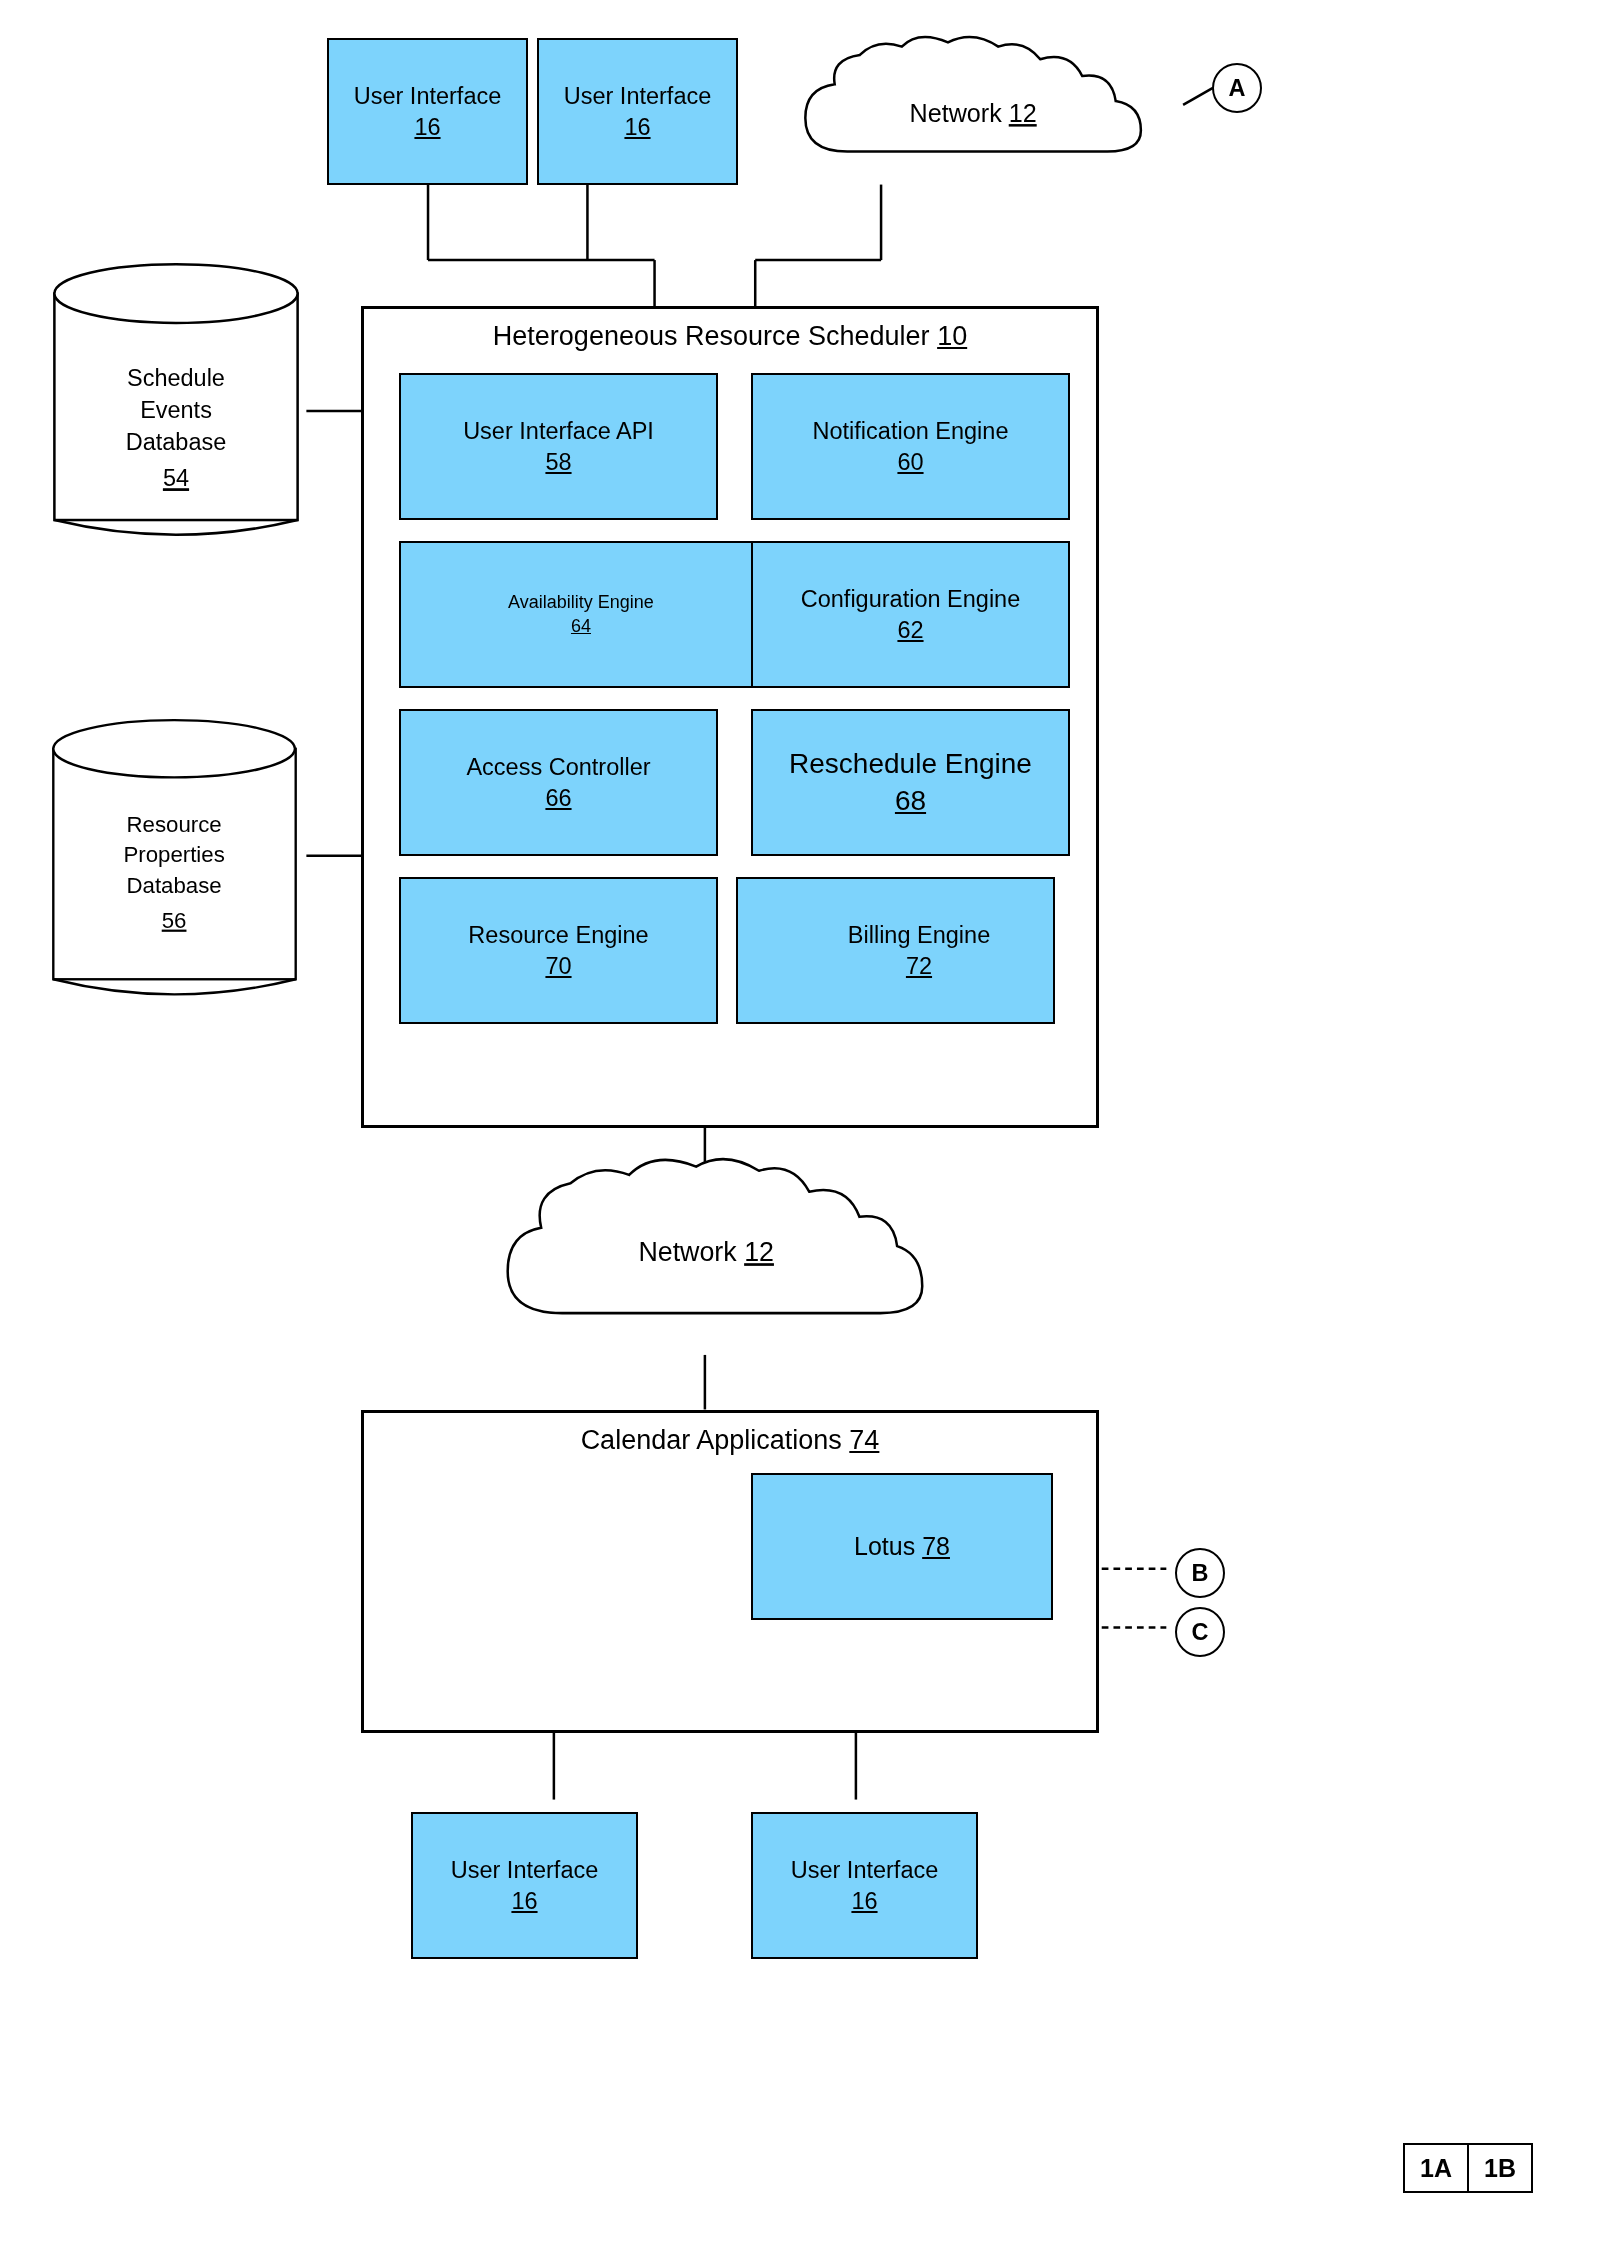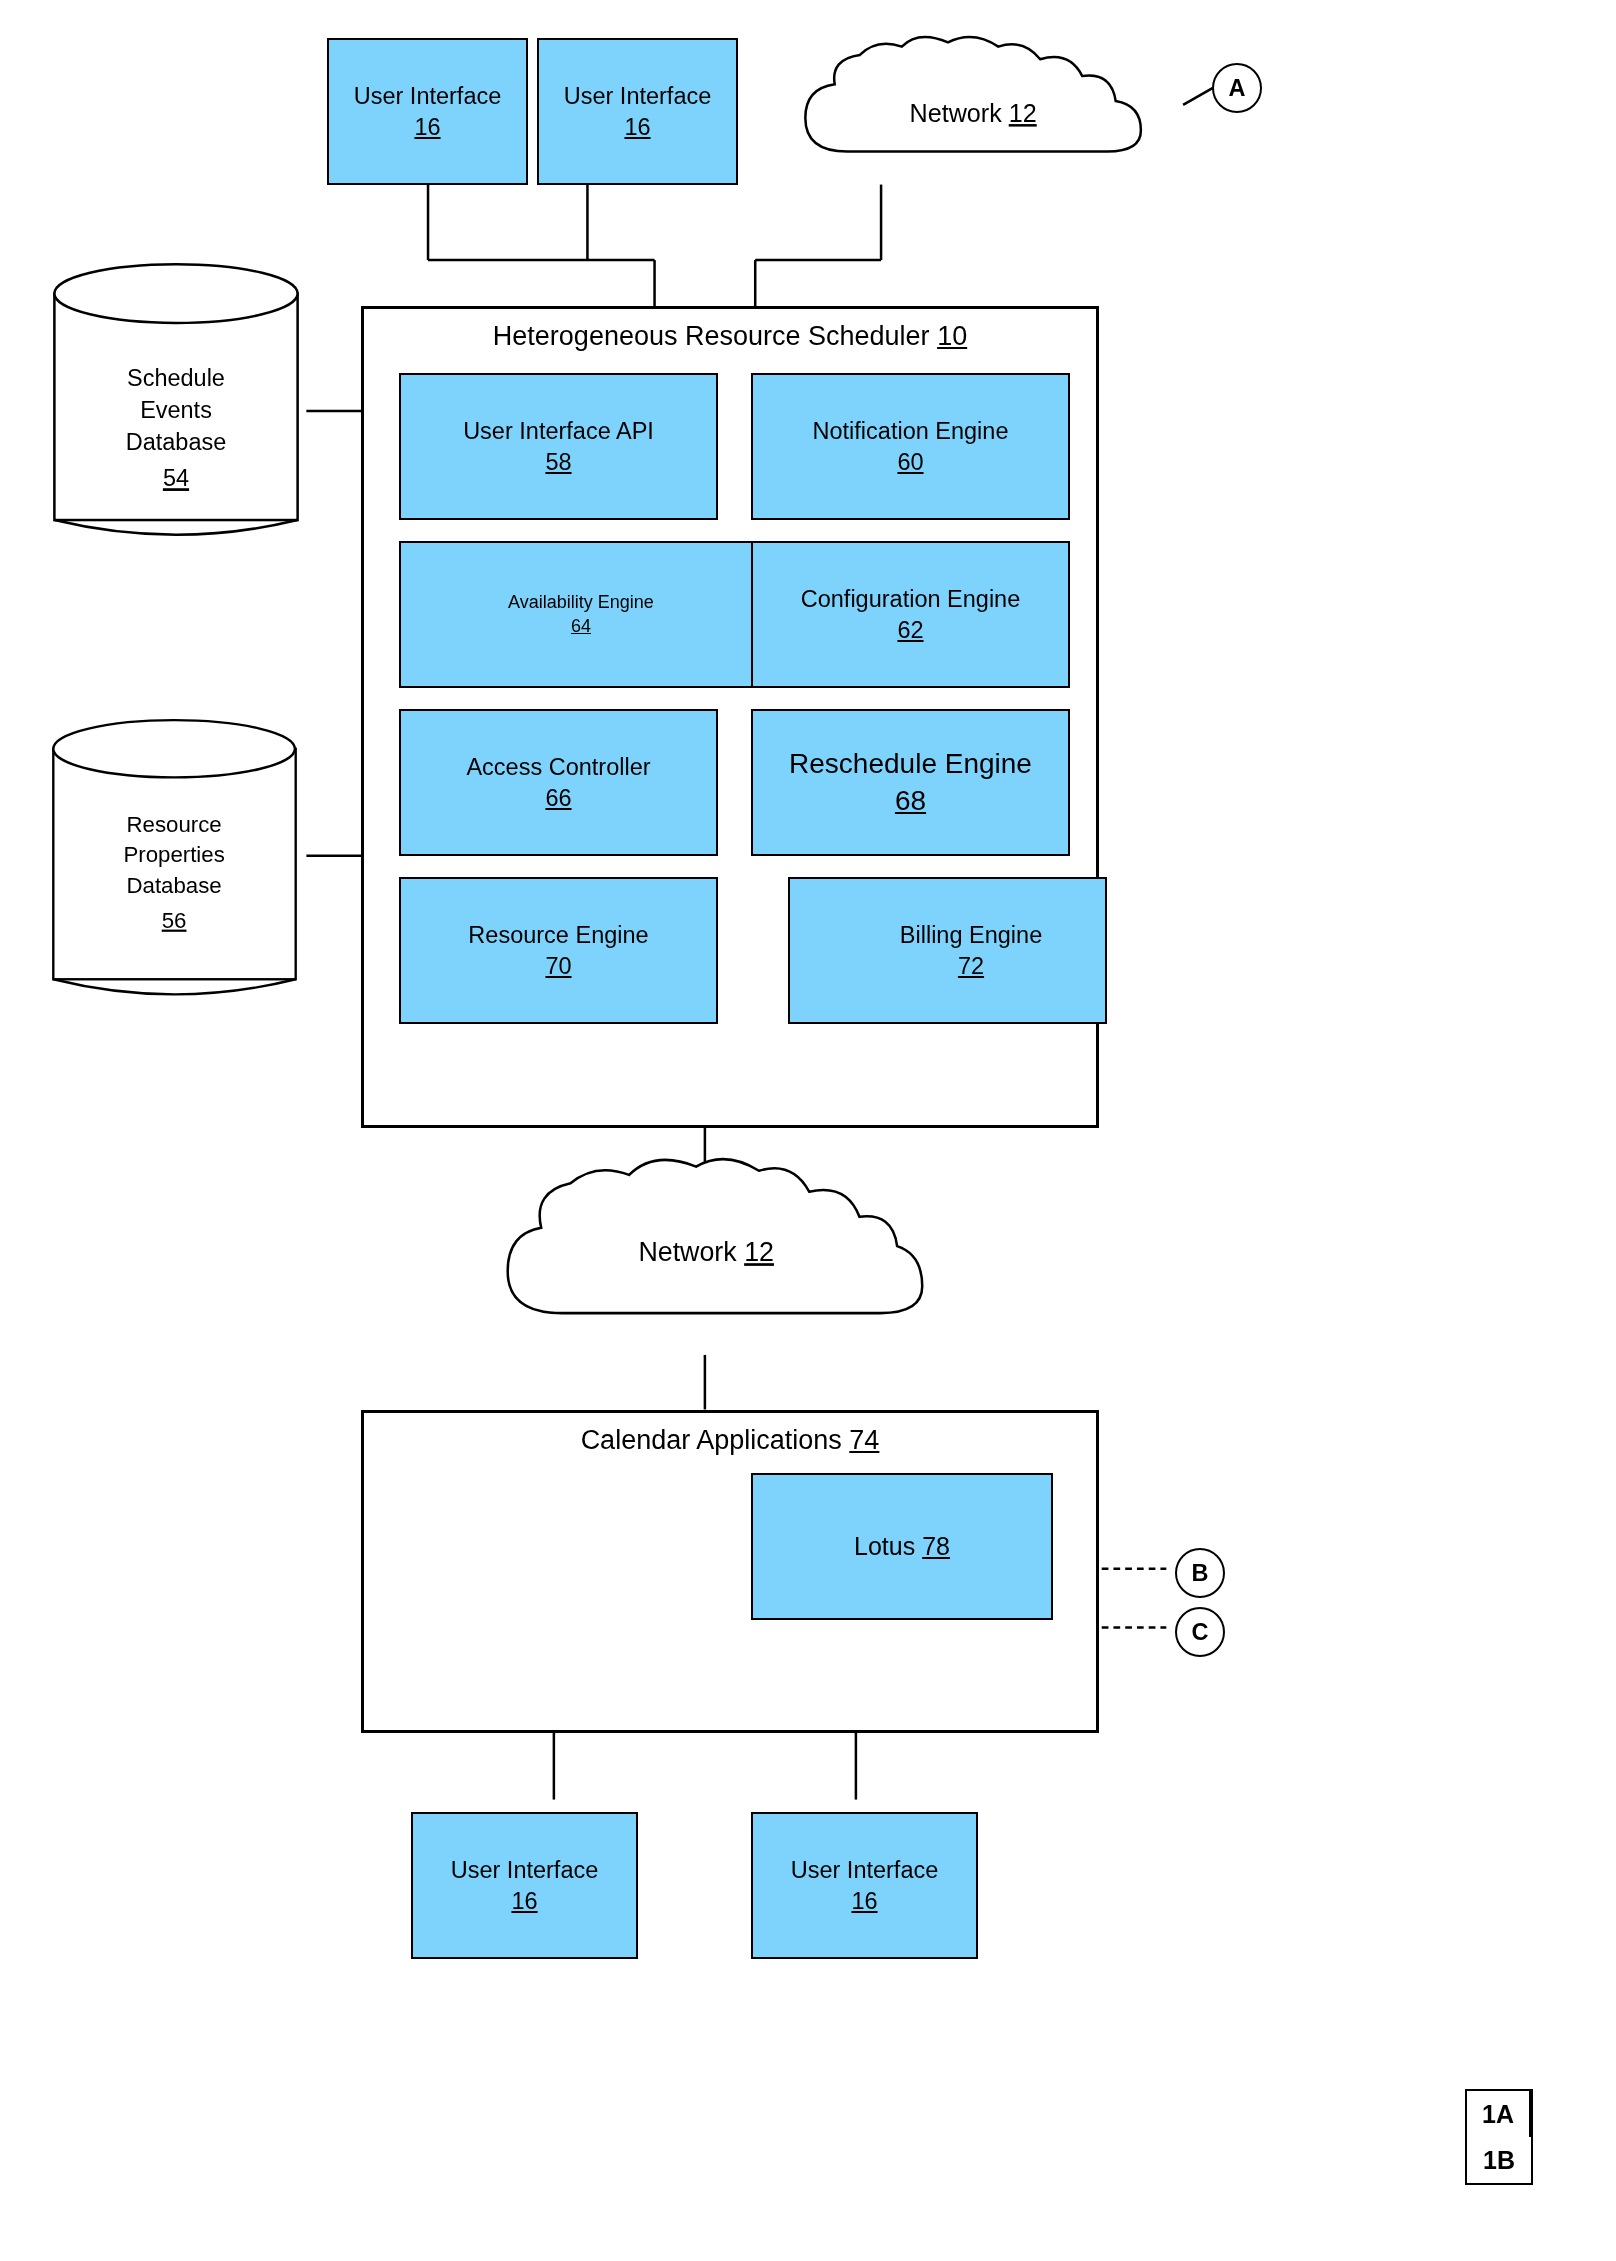--- a/index.html
+++ b/index.html
@@ -235,21 +235,21 @@
     </div>
   </div>
 
   <div class="box" style="left:399px; top:877px; width:319px; height:147px; font-size:23.5px;">
     <div>
       <span>Resource Engine</span><br>
       <u>70</u>
     </div>
   </div>
 
-  <div class="box" style="left:788px; top:877px; width:319px; height:147px; font-size:23.5px;padding-left:47px;">
+  <div class="box" style="left:736px; top:877px; width:319px; height:147px; font-size:23.5px;padding-left:47px;">
     <div>
       <span>Billing Engine</span><br>
       <u>72</u>
     </div>
   </div>
 
   <div class="cylinder" style="left:46px; top:260px; width:260px; height:302px;">
     <svg viewBox="0 0 310 360" width="260" height="302" style="font-size:28px">
 
       <rect x="10" y="40" width="290" height="270" fill="white" stroke="black" stroke-width="3"></rect>
@@ -311,21 +311,21 @@
   </div>
 
   <div class="circle-label" style="left:1175px; top:1548px;">
     <span>B</span>
   </div>
 
   <div class="circle-label" style="left:1175px; top:1607px;">
     <span>C</span>
   </div>
 
-  <div class="sheet-box" style="right:84px; bottom:76px;flex-direction:column;">
+  <div class="sheet-box" style="right:84px; bottom:68px;">
     <div class="sheet-cell">
       <span>1A</span>
     </div>
     <div class="sheet-cell">
       <span>1B</span>
     </div>
   </div>
 
 </div>
 

